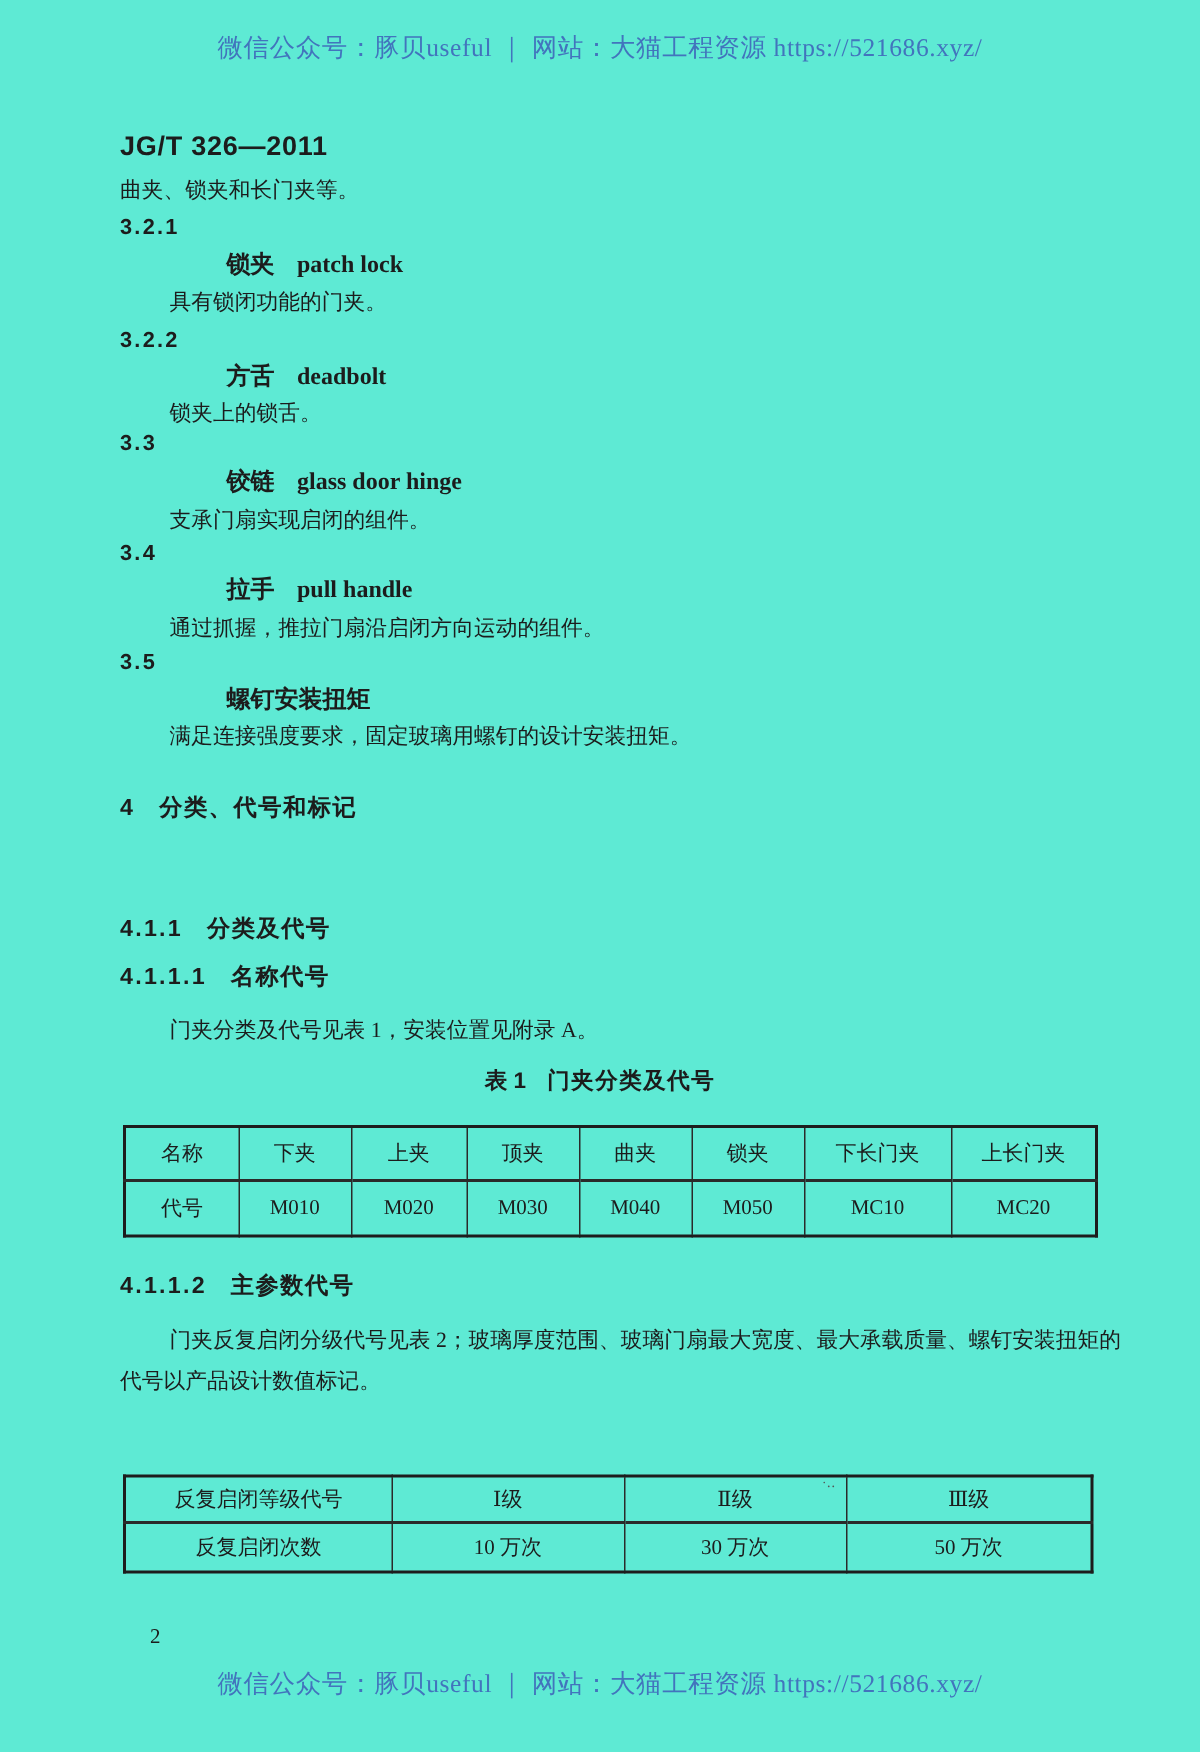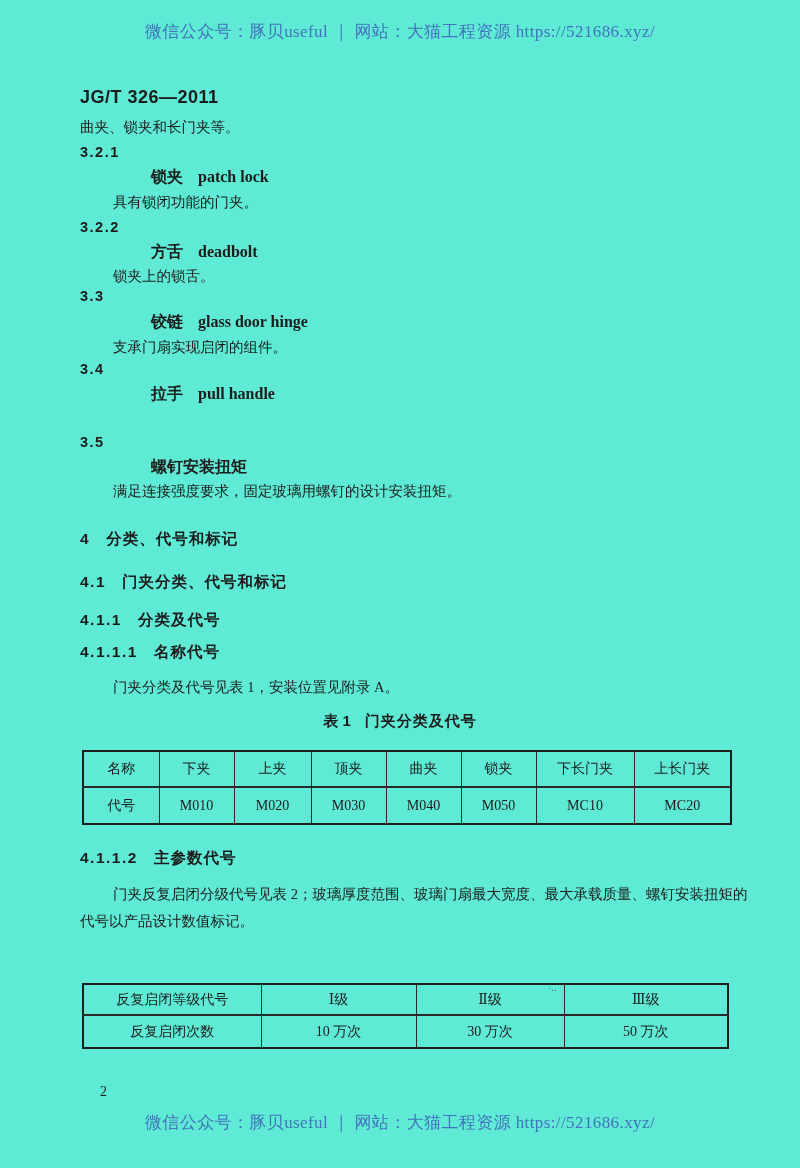--- a/index.html
+++ b/index.html
@@ -112,32 +112,30 @@
   <div class="abs clause-num" style="left:80px; top:287px;">3.3</div>
   <div class="abs term-line" style="left:113px; top:312px;">
     <span class="term-zh">铰链</span><span class="term-en">glass door hinge</span>
   </div>
   <div class="abs body-line" style="left:113px; top:338px;">支承门扇实现启闭的组件。</div>
 
   <div class="abs clause-num" style="left:80px; top:360px;">3.4</div>
   <div class="abs term-line" style="left:113px; top:384px;text-align:center;">
     <span class="term-zh">拉手</span><span class="term-en">pull handle</span>
   </div>
+  <div class="abs body-line" style="left:113px; top:410px;">通过抓握，推拉门扇沿启闭方向运动的组件。</div>
 
   <div class="abs clause-num" style="left:80px; top:433px;">3.5</div>
   <div class="abs term-line" style="left:113px; top:457px;">
     <span class="term-zh">螺钉安装扭矩</span>
   </div>
   <div class="abs body-line" style="left:113px; top:482px;">满足连接强度要求，固定玻璃用螺钉的设计安装扭矩。</div>
 
   <div class="abs heading" style="left:80px; top:529px;">
     <span class="h-num">4</span><span class="h-title">分类、代号和标记</span>
-  </div>
-  <div class="abs heading" style="left:80px; top:572px;">
-    <span class="h-num">4.1</span><span class="h-title">门夹分类、代号和标记</span>
   </div>
   <div class="abs heading" style="left:80px; top:610px;">
     <span class="h-num">4.1.1</span><span class="h-title">分类及代号</span>
   </div>
   <div class="abs heading" style="left:80px; top:642px;">
     <span class="h-num">4.1.1.1</span><span class="h-title">名称代号</span>
   </div>
 
   <div class="abs body-line" style="left:113px; top:678px;">门夹分类及代号见表 1，安装位置见附录 A。</div>
 

